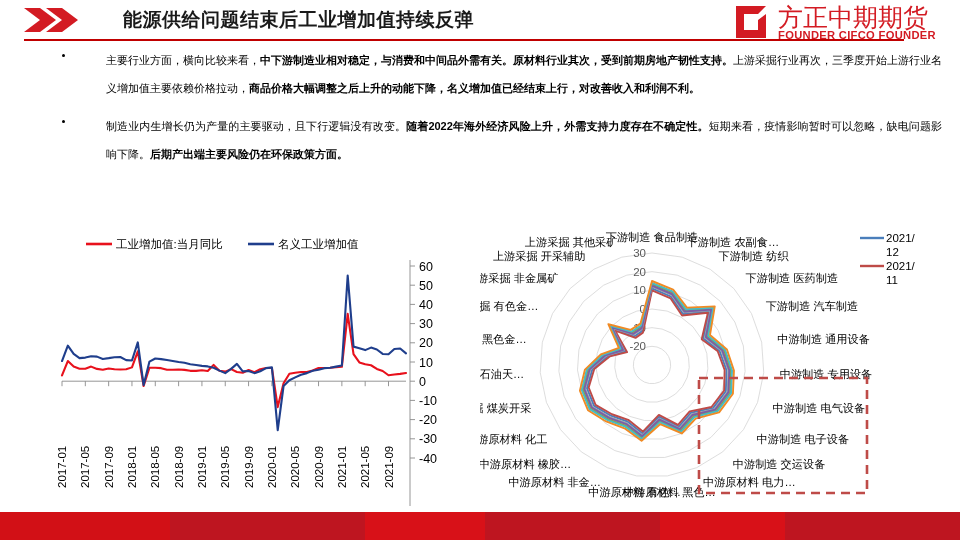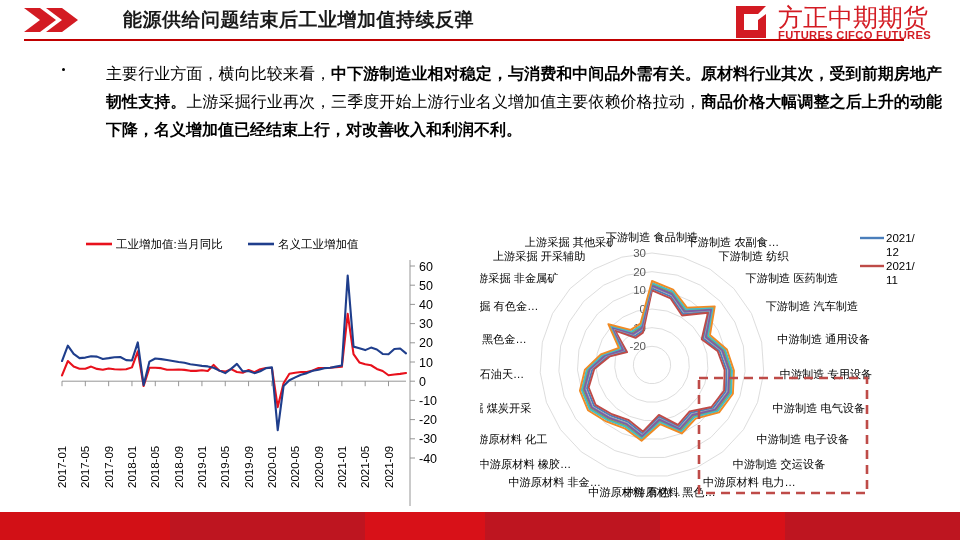--- a/index.html
+++ b/index.html
@@ -40,22 +40,22 @@
   }
 
   
   .bullets { position: absolute; left: 62px; top: 46px; width: 880px; }
   .bullet-row { position: relative; margin-bottom: 10px; }
   .bullet-dot {
     position: absolute; left: 0; top: 8px; width: 3px; height: 3px;
     background: #000; border-radius: 50%;
   }
   .bullet-text {
-    margin-left: 44px; font-size: 16px; line-height: 28px;
-    color: #000; text-align: justify; margin-top: 14px;
+    margin-left: 44px; font-size: 11px; line-height: 28px;
+    color: #000; text-align: justify;
   }
   .b { font-weight: bold; }
 
   
   .chart-left { position: absolute; left: 58px; top: 236px; width: 430px; height: 300px; }
   .chart-right { position: absolute; left: 480px; top: 220px; width: 480px; height: 300px; }
   .chart-left svg, .chart-right svg { display: block; }
 
   
   .footer {
@@ -77,28 +77,32 @@
       </svg>
     </div>
     <div class="header-title">能源供给问题结束后工业增加值持续反弹</div>
     <div class="header-rule"></div>
 
     <div class="logo">
       <svg class="logo-mark" width="40" height="36" viewBox="0 0 40 36">
         <path d="M4,2 L34,2 L26,10 L12,10 L12,26 L26,26 L26,16 L34,10 L34,34 L4,34 Z" fill="#D31B23"></path>
       </svg>
       <div class="logo-cn">方正中期期货</div>
-      <div class="logo-en">FUTURES CIFCO FUTURES</div>
+      <div class="logo-en">FOUNDER CIFCO FOUNDER</div>
     </div>
   </div>
 
   <div class="bullets">
     <div class="bullet-row">
       <span class="bullet-dot"></span>
       <div class="bullet-text"><span>主要行业方面，横向比较来看，</span><span class="b">中下游制造业相对稳定，与消费和中间品外需有关。原材料行业其次，受到前期房地产韧性支持。</span><span>上游采掘行业再次，三季度开始上游行业名义增加值主要依赖价格拉动，</span><span class="b">商品价格大幅调整之后上升的动能下降，名义增加值已经结束上行，对改善收入和利润不利。</span></div>
+    </div>
+    <div class="bullet-row">
+      <span class="bullet-dot"></span>
+      <div class="bullet-text"><span>制造业内生增长仍为产量的主要驱动，且下行逻辑没有改变。</span><span class="b">随着2022年海外经济风险上升，外需支持力度存在不确定性。</span><span>短期来看，疫情影响暂时可以忽略，缺电问题影响下降。</span><span class="b">后期产出端主要风险仍在环保政策方面。</span></div>
     </div>
   </div>
 
   <div class="chart-left">
     <svg id="lineChart" width="430" height="300" viewBox="0 0 430 300">
         <g>
           <line x1="28" y1="8" x2="54" y2="8" stroke="#E8111C" stroke-width="2.6"></line>
           <text x="58" y="12" font-size="11.5" fill="#000" font-family="&quot;Liberation Sans&quot;, sans-serif">工业增加值:当月同比</text>
           <line x1="190" y1="8" x2="216" y2="8" stroke="#1F3E8C" stroke-width="2.6"></line>
           <text x="220" y="12" font-size="11.5" fill="#000" font-family="&quot;Liberation Sans&quot;, sans-serif">名义工业增加值</text>

